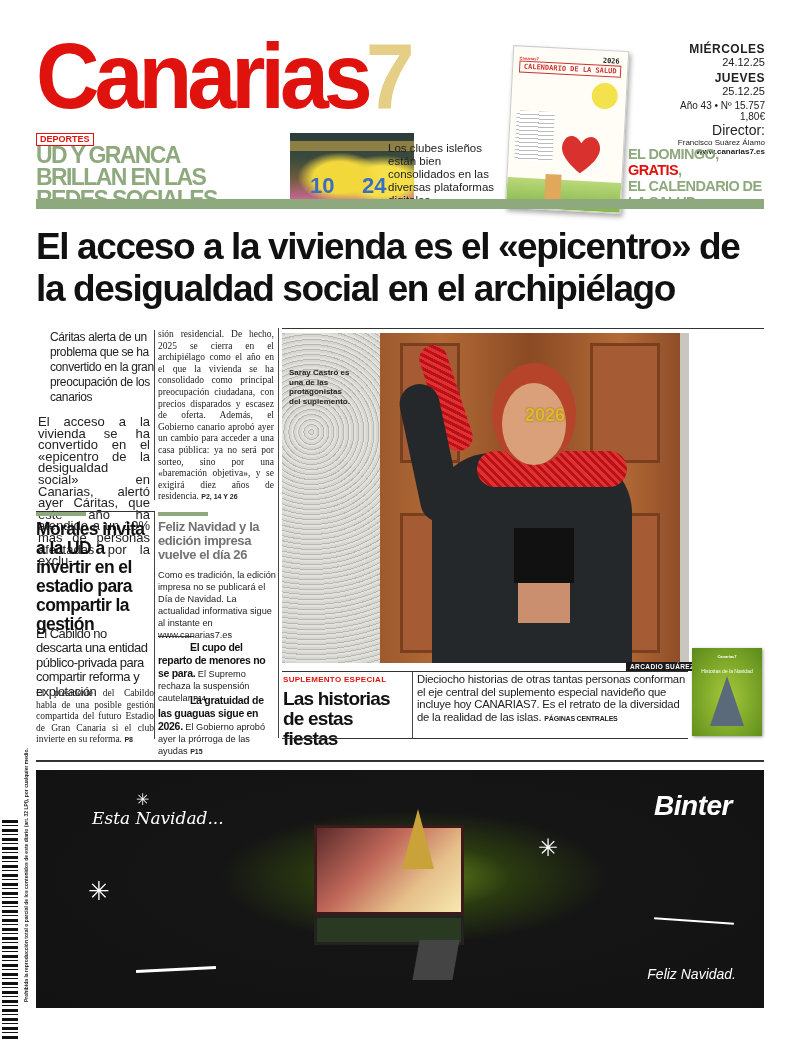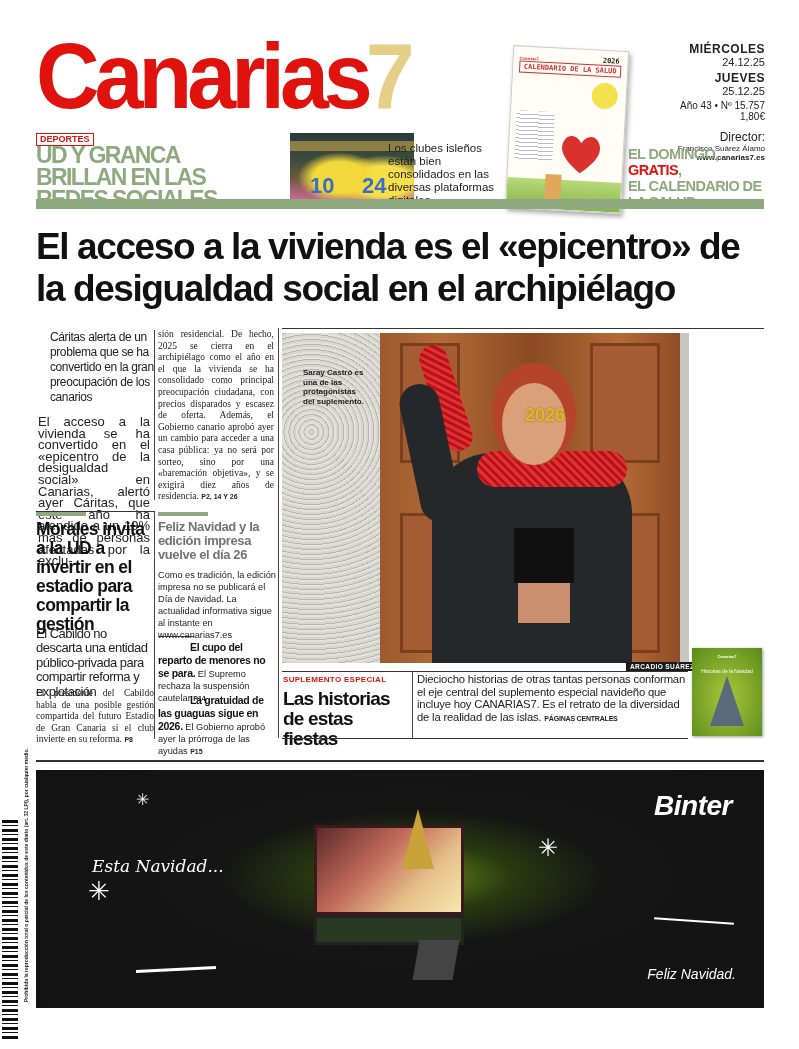--- a/index.html
+++ b/index.html
@@ -20,21 +20,21 @@
   .calendar .grass { position: absolute; left: 0; bottom: 0; width: 100%; height: 30px; background: linear-gradient(#b9d97a, #87b54a); }
   .calendar .sun { position: absolute; left: 80px; top: 32px; width: 26px; height: 26px; border-radius: 50%; background: #f3e24c; }
   .calendar .lines { position: absolute; left: 6px; top: 64px; width: 38px; height: 50px; background: repeating-linear-gradient(#fff 0 3px, #bbb 3px 4px); }
   .calendar .tower { position: absolute; left: 38px; top: 126px; width: 16px; height: 30px; background: #e0a85a; }
 
   .dates { right: 34px; top: 42px; text-align: right; color: #222; }
   .dates .day { font-weight: 900; font-size: 12px; letter-spacing: 0.5px; }
   .dates .date { font-size: 11px; margin-bottom: 3px; }
   .dates .issue { font-size: 10px; }
   .dates .price { font-size: 10px; }
-  .dates .dir-label { font-size: 12px; margin-top: 8px; }
+  .dates .dir-label { font-size: 14px; }
   .dates .dir-name { font-size: 8px; }
   .dates .web { font-size: 8px; font-weight: 700; }
 
   .promo { left: 628px; top: 146px; width: 140px; color: #8fa97e; font-family: "Liberation Sans", sans-serif; font-weight: 700; font-size: 14.5px; line-height: 16px; letter-spacing: -0.6px; text-transform: uppercase; }
   .promo .gratis { color: #e0120e; }
 
   .tag { left: 36px; top: 133px; border: 1px solid #e0120e; color: #e0120e; font-size: 9px; font-weight: 900; padding: 0 3px; line-height: 11px; }
   .sports-head { left: 36px; top: 144px; width: 210px; font-weight: 700; font-size: 23px; line-height: 22px; color: #8fa97e; letter-spacing: -1.6px; text-transform: uppercase; font-stretch: condensed; }
   .sports-photo { left: 254px; top: 133px; width: 124px; height: 74px; background: radial-gradient(ellipse at 40% 60%, #f3d83b 0 25%, transparent 40%), radial-gradient(ellipse at 75% 65%, #f6e04a 0 22%, transparent 38%), linear-gradient(180deg, #2b3b3a 0%, #3c4b3d 35%, #6b5a3b 60%, #d96aa0 95%); margin-left: 36px; }
   .sports-photo .bank { position: absolute; top: 8px; left: 0; width: 100%; height: 10px; background: #c9a94a; opacity: 0.6; }
@@ -62,21 +62,21 @@
   .photo .door { position: absolute; left: 98px; top: 0; width: 300px; height: 100%; background: linear-gradient(90deg, #9c5a2e, #b36a36 20%, #8a4a24 50%, #b36a36 80%, #8f4d28); }
   .photo .panel { position: absolute; border: 3px solid #7a3f1c; background: #a55b33; }
   .photo .person-coat { position: absolute; left: 150px; top: 120px; width: 200px; height: 210px; background: #25282a; border-radius: 60px 60px 0 0; }
   .photo .arm { position: absolute; left: 128px; top: 50px; width: 40px; height: 140px; background: #25282a; transform: rotate(-12deg); border-radius: 20px; }
   .photo .head { position: absolute; left: 220px; top: 50px; width: 64px; height: 82px; background: #d9a07a; border-radius: 50%; box-shadow: 0 -10px 0 10px #b6442a; }
   .photo .glasses { position: absolute; left: 228px; top: 72px; width: 70px; height: 20px; color: #e0b92b; font-weight: 900; font-size: 18px; text-align: center; line-height: 20px; text-shadow: 0 0 2px #8a6a10; }
   .photo .tinsel { position: absolute; left: 150px; top: 10px; width: 28px; height: 110px; background: repeating-linear-gradient(45deg, #e23030 0 3px, #b5121a 3px 6px); border-radius: 14px; transform: rotate(-18deg); }
   .photo .tinsel2 { position: absolute; left: 195px; top: 118px; width: 150px; height: 36px; background: repeating-linear-gradient(45deg, #e23030 0 3px, #b5121a 3px 6px); border-radius: 18px; }
   .photo .top { position: absolute; left: 232px; top: 195px; width: 60px; height: 55px; background: #111; }
   .photo .skin { position: absolute; left: 236px; top: 250px; width: 52px; height: 40px; background: #c98f6e; }
-  .caption-overlay { left: 303px; top: 368px; width: 62px; font-size: 8px; font-weight: 700; line-height: 9.5px; color: #222; }
+  .caption-overlay { left: 289px; top: 368px; width: 62px; font-size: 8px; font-weight: 700; line-height: 9.5px; color: #222; }
   .credit { left: 626px; top: 662px; background: #1a1a1a; color: #fff; font-size: 6.5px; font-weight: 700; padding: 1px 4px; letter-spacing: 0.4px; }
 
   .supp-mini { left: 692px; top: 648px; width: 70px; height: 88px; background: radial-gradient(ellipse at 50% 55%, #a6c93a, #5a8a1a); box-shadow: 1px 1px 3px rgba(0,0,0,0.4); }
   .supp-mini .tree { position: absolute; left: 18px; top: 28px; width: 0; height: 0; border-left: 17px solid transparent; border-right: 17px solid transparent; border-bottom: 50px solid #5a6a7a; }
   .supp-mini .t { position: absolute; top: 6px; left: 0; width: 100%; text-align: center; font-size: 4px; color: #fff; font-weight: 700; }
   .supp-mini .t2 { position: absolute; top: 20px; left: 0; width: 100%; text-align: center; font-size: 5px; color: #fff; }
 
   .supp-tag { left: 283px; top: 675px; color: #e0120e; font-size: 8px; font-weight: 900; letter-spacing: 0.3px; }
   .supp-head { left: 283px; top: 689px; width: 125px; font-size: 19px; line-height: 20px; font-weight: 700; letter-spacing: -0.8px; color: #111; }
   .supp-body { left: 417px; top: 673px; width: 272px; font-size: 11.3px; line-height: 12.6px; font-weight: 300; color: #222; letter-spacing: -0.2px; }
@@ -88,21 +88,21 @@
   .morales-body { left: 36px; top: 688px; width: 118px; font-family: "Liberation Serif", serif; font-size: 9.5px; line-height: 11.5px; color: #222; text-align: justify; }
 
   .brief-head { left: 158px; top: 520px; width: 118px; font-size: 13px; line-height: 14px; font-weight: 700; color: #737373; letter-spacing: -0.4px; }
   .brief-body { left: 158px; top: 569px; width: 118px; font-size: 9.2px; line-height: 12px; color: #222; }
   .brief2 { left: 158px; top: 641px; width: 118px; font-size: 9.2px; line-height: 12px; color: #222; }
   .brief2 b, .brief3 b { font-size: 10.5px; letter-spacing: -0.3px; color: #111; margin-left: 32px; }
   .brief3 { left: 158px; top: 694px; width: 118px; font-size: 9.2px; line-height: 12px; color: #222; }
 
   
   .ad { left: 36px; top: 770px; width: 728px; height: 238px; background: radial-gradient(ellipse at 52% 45%, #6a8a1a 0%, #2a3a10 18%, #151515 36%, #121212 100%); overflow: hidden; }
-  .ad .script { position: absolute; color: #fff; font-family: "DejaVu Serif", serif; font-style: italic; margin-top: 48px; }
+  .ad .script { position: absolute; color: #fff; font-family: "DejaVu Serif", serif; font-style: italic; }
   .ad .esta { left: 56px; top: 38px; font-size: 17px; }
   .ad .maleta { left: 56px; top: 62px; font-size: 40px; line-height: 40px; font-weight: 700; width: 190px; }
   .ad .underline { position: absolute; left: 100px; top: 198px; width: 80px; height: 3px; background: #fff; transform: rotate(-3deg); }
   .ad .suitcase { position: absolute; left: 270px; top: 45px; width: 170px; height: 150px; }
   .ad .suitcase .lid { position: absolute; left: 8px; top: 10px; width: 150px; height: 90px; background: linear-gradient(135deg, #5a2a2a, #c26a5a 40%, #e6c08a 70%, #f7e7b0); border: 3px solid #3a1a1a; }
   .ad .suitcase .base { position: absolute; left: 8px; top: 100px; width: 150px; height: 30px; background: #2a3a22; border: 3px solid #222; }
   .ad .suitcase .tree { position: absolute; left: 96px; top: -6px; width: 0; height: 0; border-left: 16px solid transparent; border-right: 16px solid transparent; border-bottom: 60px solid #c9a23a; }
   .ad .scale { position: absolute; left: 380px; top: 170px; width: 40px; height: 40px; background: #444; transform: skew(-10deg); }
   .ad .binter { position: absolute; right: 32px; top: 20px; color: #fff; font-family: "Liberation Sans", sans-serif; font-weight: 700; font-style: italic; font-size: 28px; letter-spacing: -0.5px; }
   .ad .tagline { position: absolute; right: 18px; top: 118px; color: #fff; font-family: "DejaVu Serif", serif; font-style: italic; font-size: 24px; }

